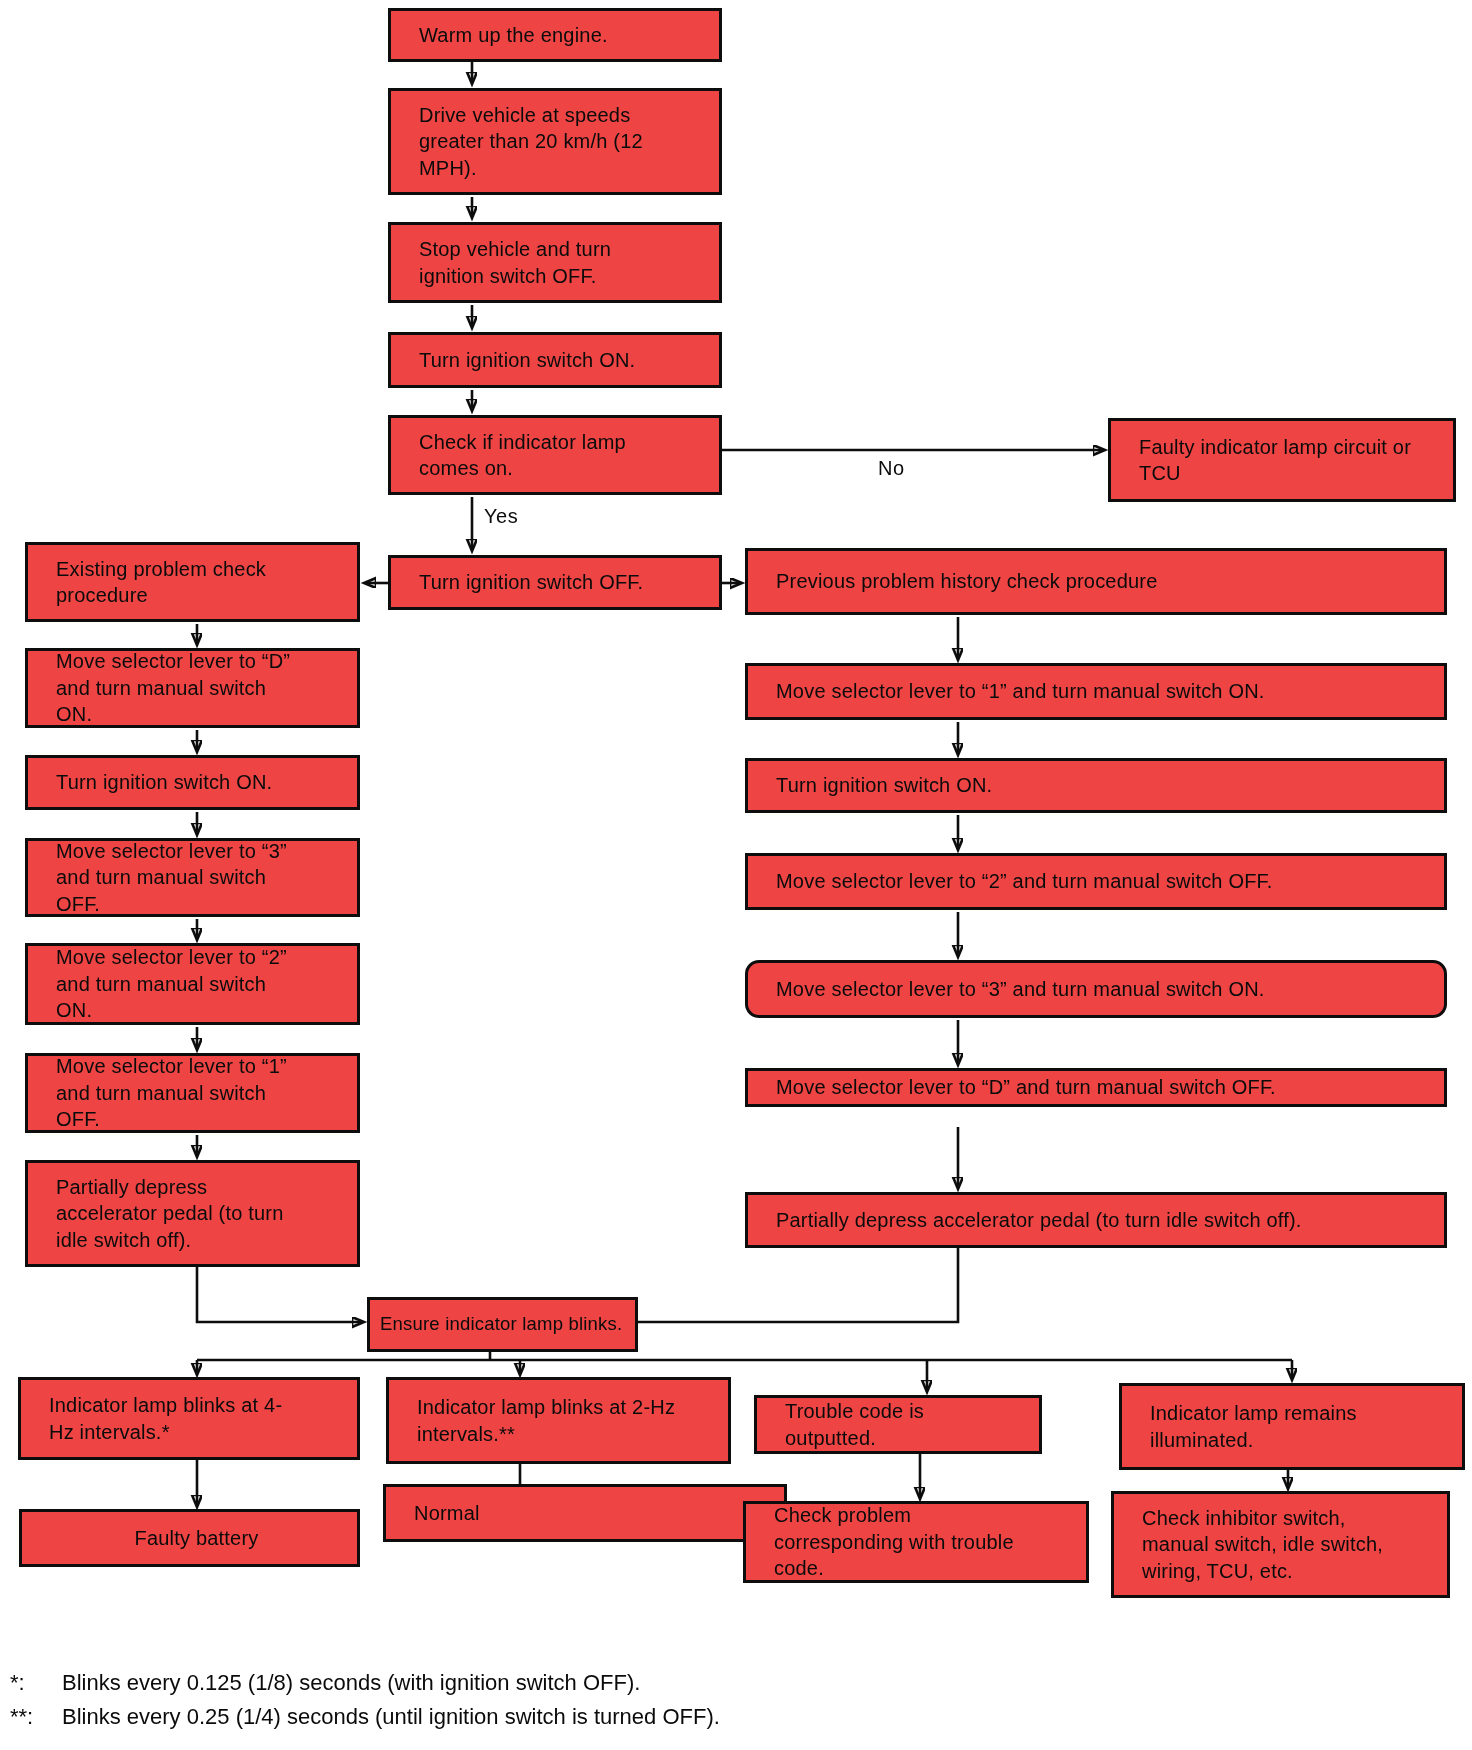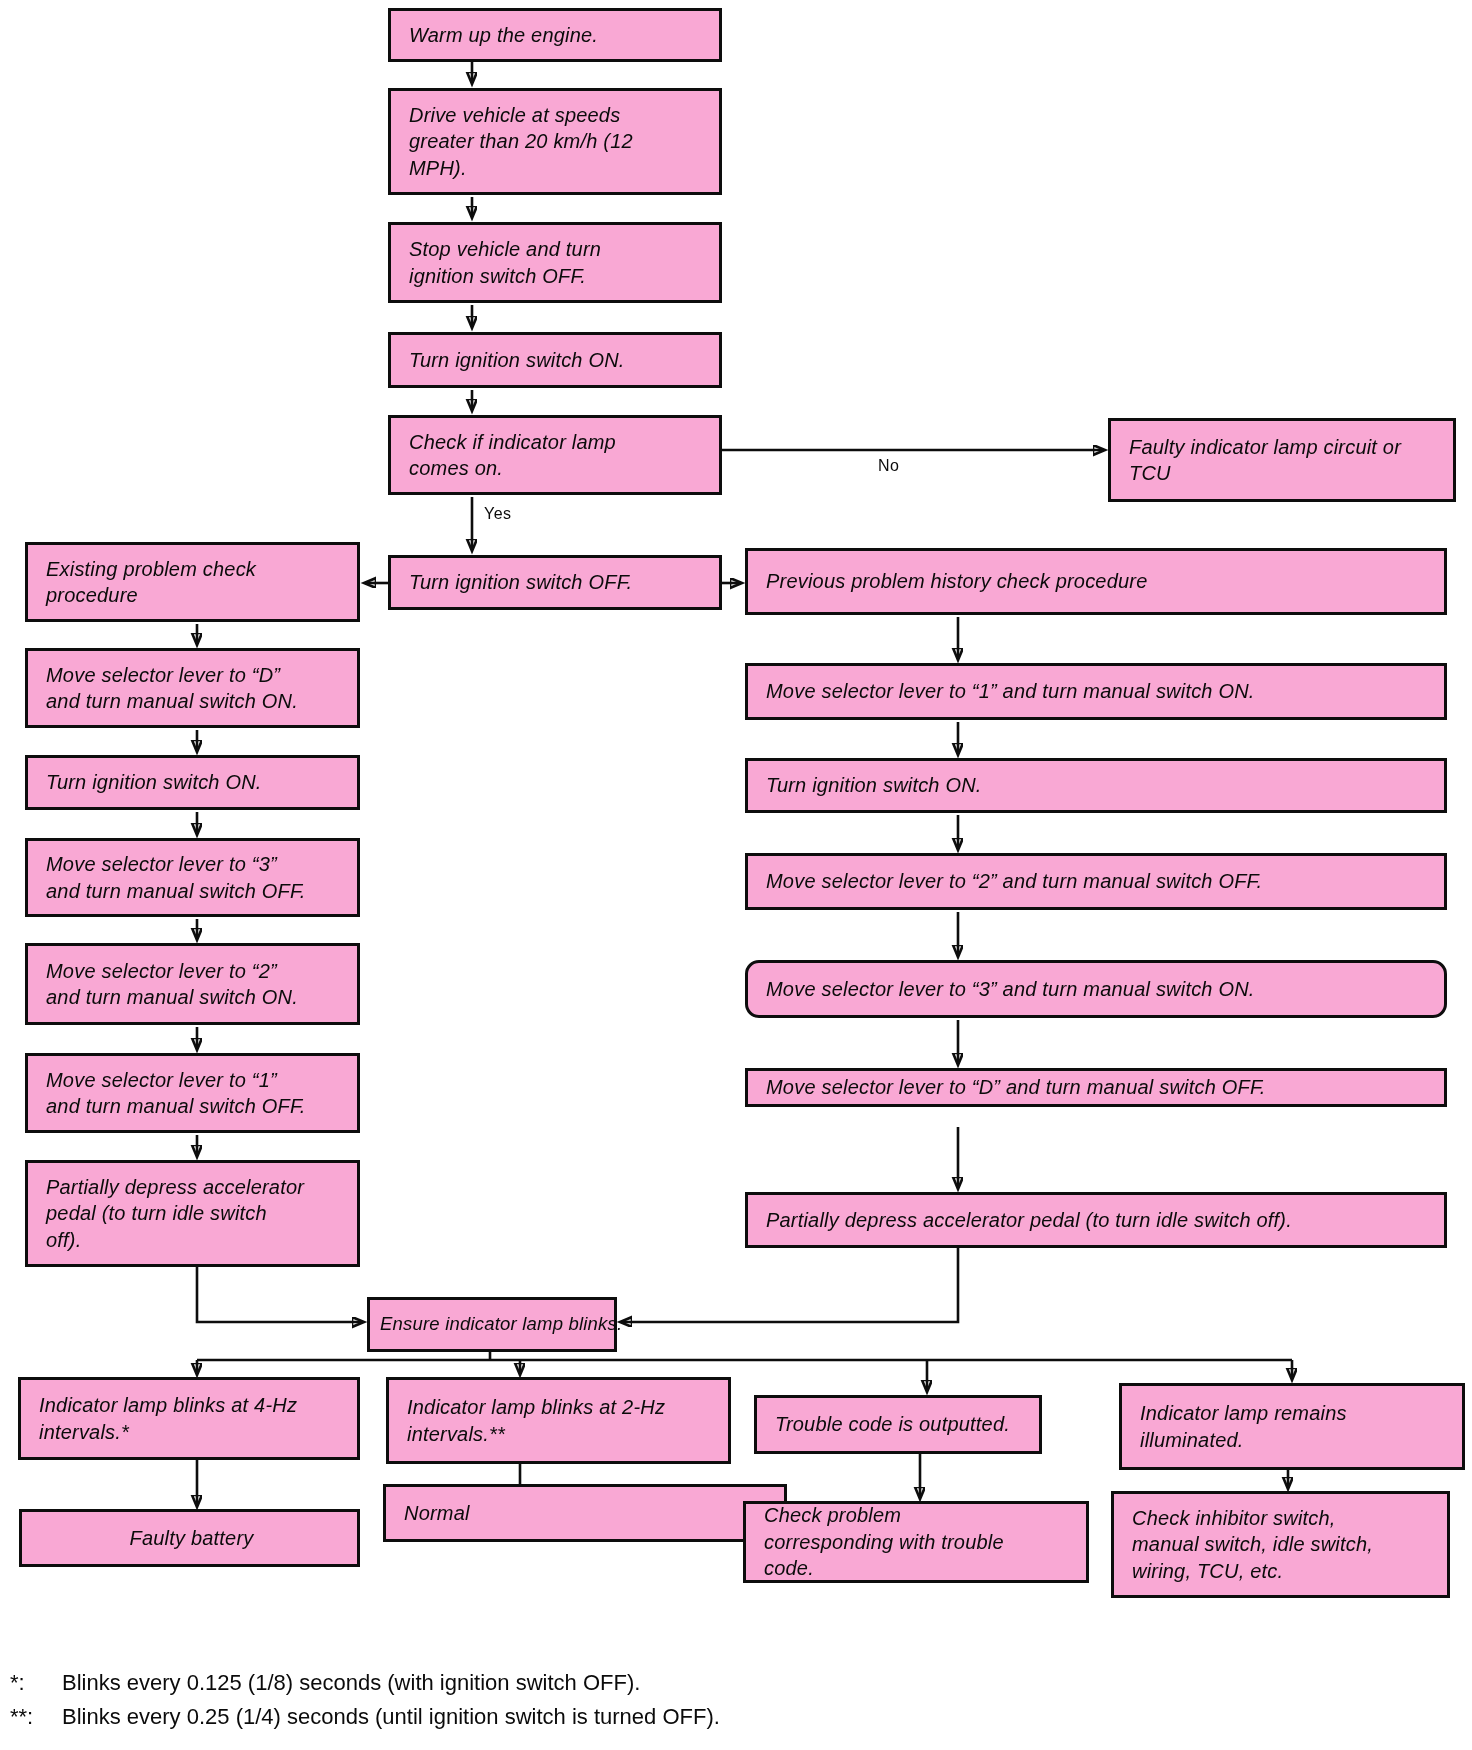--- a/index.html
+++ b/index.html
@@ -9,37 +9,36 @@
     height: 1750px;
     background: #ffffff;
     font-family: "Liberation Sans", "DejaVu Sans", sans-serif;
     color: #0b0b0b;
     overflow: hidden;
   }
   .box {
     position: absolute;
     box-sizing: border-box;
     border: 3px solid #0d0d0d;
-    background: #f9a8d4;
+    background: #ef4444;
     display: flex;
     align-items: center;
     font-size: 20px;
     line-height: 1.32;
-    padding: 8px 18px;
+    padding: 8px 28px;
     letter-spacing: 0.2px;
-    font-style: italic;
   }
   .pad-c { padding-right: 60px; }   
   .pad-l { padding-right: 50px; }   
   .pad-o { padding-right: 52px; }   
   .center-text { justify-content: center; padding-right: 14px; }
   .nowrap { white-space: nowrap; padding-right: 10px; padding-left: 10px; }
   .edge-label {
     position: absolute;
-    font-size: 16px;
+    font-size: 20px;
     letter-spacing: 0.5px;
   }
   #connectors {
     position: absolute;
     left: 0; top: 0;
     pointer-events: none;
   }
   #connectors line, #connectors path { stroke: #0d0d0d; stroke-width: 2.6; fill: none; }
   .footnotes {
     position: absolute;
@@ -137,21 +136,21 @@
   <div class="box pad-l" style="left:25px; top:1160px; width:335px; height:107px;">Partially depress accelerator pedal (to turn idle switch off).</div>
 
   <div class="box" style="left:745px; top:548px;  width:702px; height:67px;">Previous problem history check procedure</div>
   <div class="box" style="left:745px; top:663px;  width:702px; height:57px;">Move selector lever to “1” and turn manual switch ON.</div>
   <div class="box" style="left:745px; top:758px;  width:702px; height:55px;">Turn ignition switch ON.</div>
   <div class="box" style="left:745px; top:853px;  width:702px; height:57px;">Move selector lever to “2” and turn manual switch OFF.</div>
   <div class="box" style="left:745px; top:960px;  width:702px; height:58px;border-radius:14px;">Move selector lever to “3” and turn manual switch ON.</div>
   <div class="box" style="left:745px; top:1068px; width:702px; height:39px;">Move selector lever to “D” and turn manual switch OFF.</div>
   <div class="box" style="left:745px; top:1192px; width:702px; height:56px;">Partially depress accelerator pedal (to turn idle switch off).</div>
 
-  <div class="box nowrap" style="left:367px; top:1297px; width:250px; height:55px; font-size:18.5px;">Ensure indicator lamp blinks.</div>
+  <div class="box nowrap" style="left:367px; top:1297px; width:271px; height:55px; font-size:18.5px;">Ensure indicator lamp blinks.</div>
 
   <div class="box pad-o" style="left:18px;   top:1377px; width:342px; height:83px;">Indicator lamp blinks at 4-Hz intervals.*</div>
   <div class="box pad-o" style="left:386px;  top:1377px; width:345px; height:87px;">Indicator lamp blinks at 2-Hz intervals.**</div>
   <div class="box" style="left:754px;  top:1395px; width:288px; height:59px;">Trouble code is outputted.</div>
   <div class="box pad-o" style="left:1119px; top:1383px; width:346px; height:87px;">Indicator lamp remains illuminated.</div>
 
   <div class="box center-text" style="left:19px;   top:1509px; width:341px; height:58px;">Faulty battery</div>
   <div class="box" style="left:383px;  top:1484px; width:404px; height:58px;">Normal</div>
   <div class="box pad-o" style="left:743px;  top:1501px; width:346px; height:82px;">Check problem corresponding with trouble code.</div>
   <div class="box pad-o" style="left:1111px; top:1491px; width:339px; height:107px;">Check inhibitor switch, manual switch, idle switch, wiring, TCU, etc.</div>

